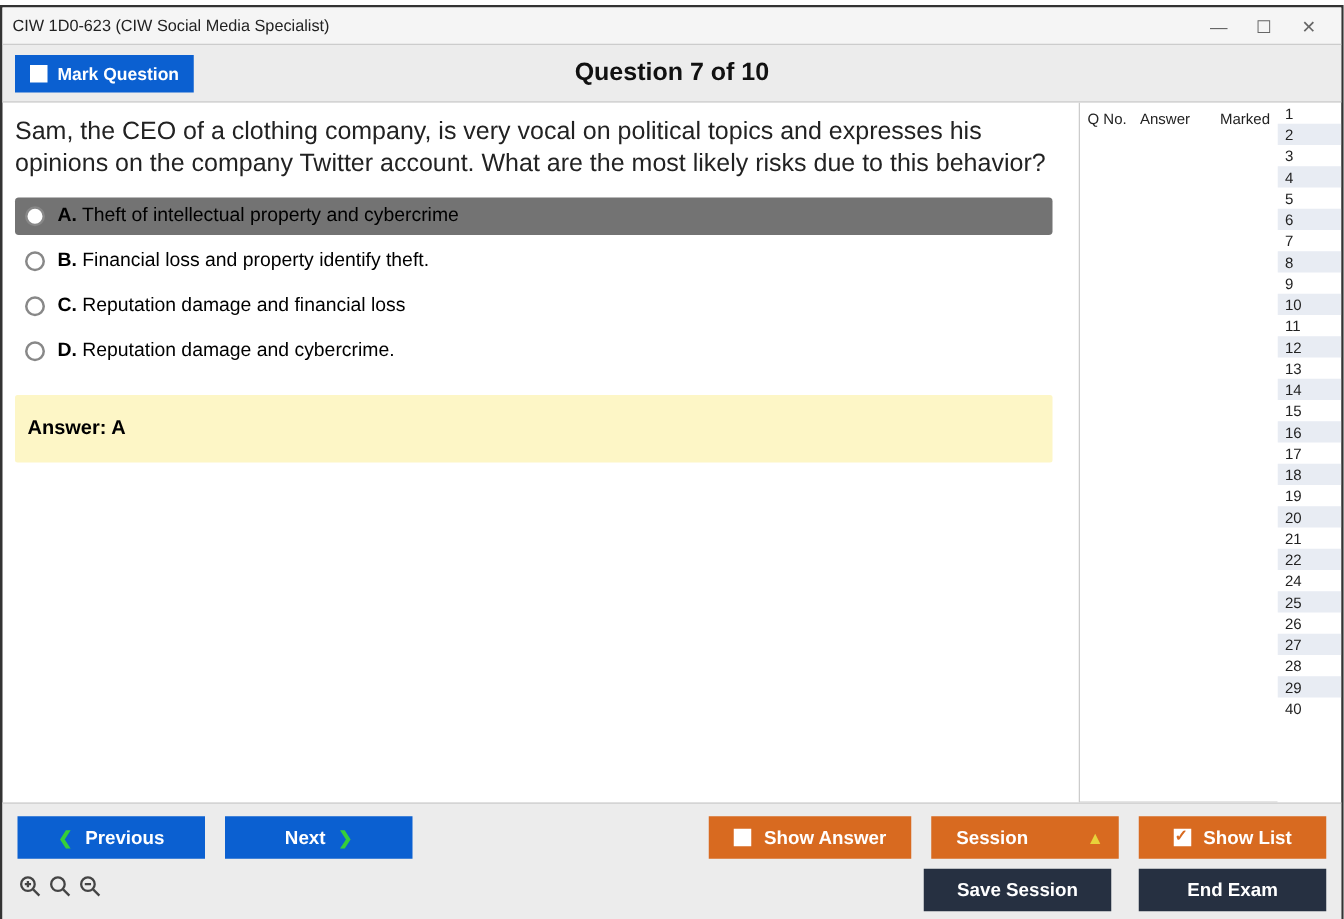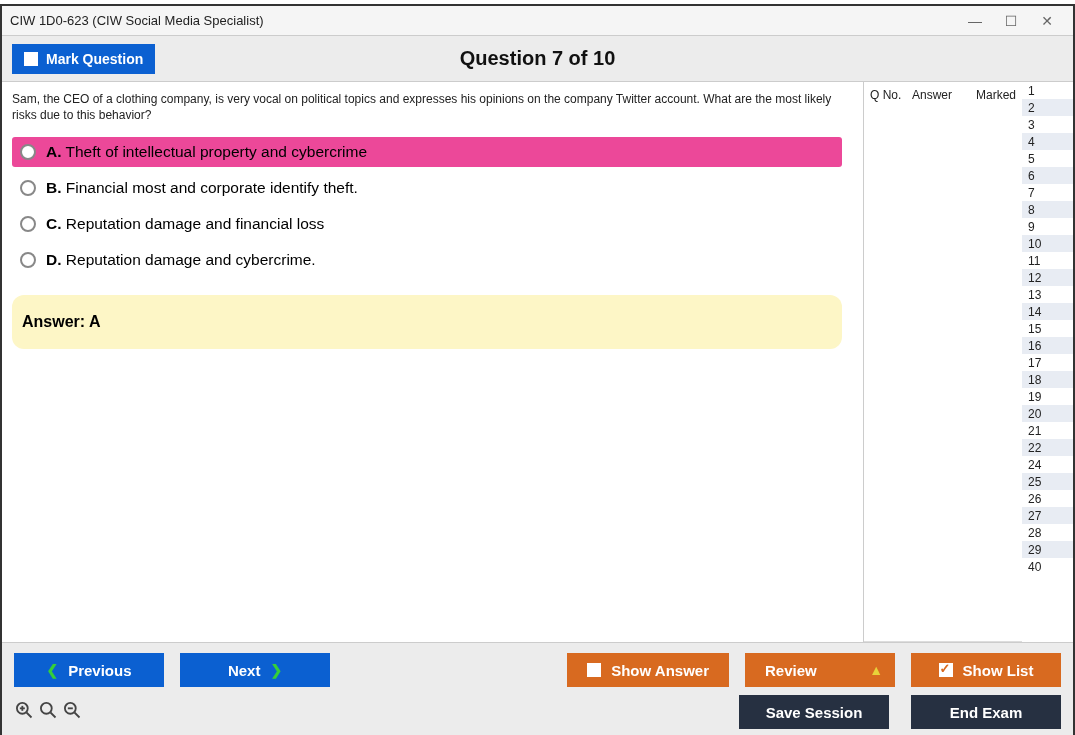--- a/index.html
+++ b/index.html
@@ -27,35 +27,35 @@
     height: 30px; padding: 12px 12px; font-size: 14px; font-weight: bold;
     display: flex; align-items: center; gap: 8px;
   }
   .mark-btn .chk { width: 14px; height: 14px; background: #fff; }
   .q-title {
     position: absolute; left: 50%; transform: translateX(-50%);
     font-size: 20px; font-weight: bold; color: #111;
   }
   .content { flex: 1; display: flex; min-height: 0; }
   .main { flex: 1; padding: 10px 10px 0 10px; overflow: auto; }
-  .question-text { font-size: 12px; color: #222; margin-bottom: 14px; max-width: 830px; line-height: 1.3; }
+  .question-text { font-size: 20px; color: #222; margin-bottom: 14px; max-width: 830px; line-height: 1.3; }
   .option {
     display: flex; align-items: center; gap: 10px;
     padding: 6px 8px; border-radius: 3px; font-size: 15.5px;
     margin-bottom: 6px; max-width: 830px;
   }
-  .option.selected { background: #ec4899; }
+  .option.selected { background: #737373; }
   .radio {
     width: 16px; height: 16px; border: 2px solid #888; border-radius: 50%; flex-shrink: 0;
     background: #fff;
   }
   .option .letter { font-weight: bold; }
   .answer-box {
     background: #fdf6c6; padding: 18px 10px; margin-top: 20px;
-    font-size: 16px; font-weight: bold; max-width: 830px; border-radius: 12px;
+    font-size: 16px; font-weight: bold; max-width: 830px; border-radius: 2px;
   }
   .sidepanel {
     width: 210px; border-left: 1px solid #ccc; display: flex; flex-direction: row;
     font-size: 12px;
   }
   .side-head {
     display: grid; grid-template-columns: 42px 1fr 64px;
     padding: 6px 6px 4px 6px; color: #222; border-bottom: 1px solid #ddd;
     font-size: 12px;
   }
@@ -122,21 +122,21 @@
 
     <div class="main">
       <div class="question-text">Sam, the CEO of a clothing company, is very vocal on political topics and expresses his opinions on the company Twitter account. What are the most likely risks due to this behavior?</div>
       <div id="options">
           <div class="option selected">
             <span class="radio"></span>
             <span><span class="letter">A.</span> <span>Theft of intellectual property and cybercrime</span></span>
           </div>
           <div class="option">
             <span class="radio"></span>
-            <span><span class="letter">B.</span> <span>Financial most and corporate identify theft.</span></span>
+            <span><span class="letter">B.</span> <span>Financial loss and property identify theft.</span></span>
           </div>
           <div class="option">
             <span class="radio"></span>
             <span><span class="letter">C.</span> <span>Reputation damage and financial loss</span></span>
           </div>
           <div class="option">
             <span class="radio"></span>
             <span><span class="letter">D.</span> <span>Reputation damage and cybercrime.</span></span>
           </div>
         </div>
@@ -309,21 +309,21 @@
       <button class="btn btn-blue">
         <span>Next</span>
         <span class="chev chev-green">❯</span>
       </button>
       <div class="spacer"></div>
       <button class="btn btn-orange">
         <span class="chk"></span>
         <span>Show Answer</span>
       </button>
       <button class="btn btn-orange review-btn">
-        <span>Review</span>
+        <span>Session</span>
         <span class="chev chev-yellow">▲</span>
       </button>
       <button class="btn btn-orange">
         <span class="chk checked"></span>
         <span>Show List</span>
       </button>
     </div>
     <div class="footer-row2">
       <div class="zoom">
         <span>

